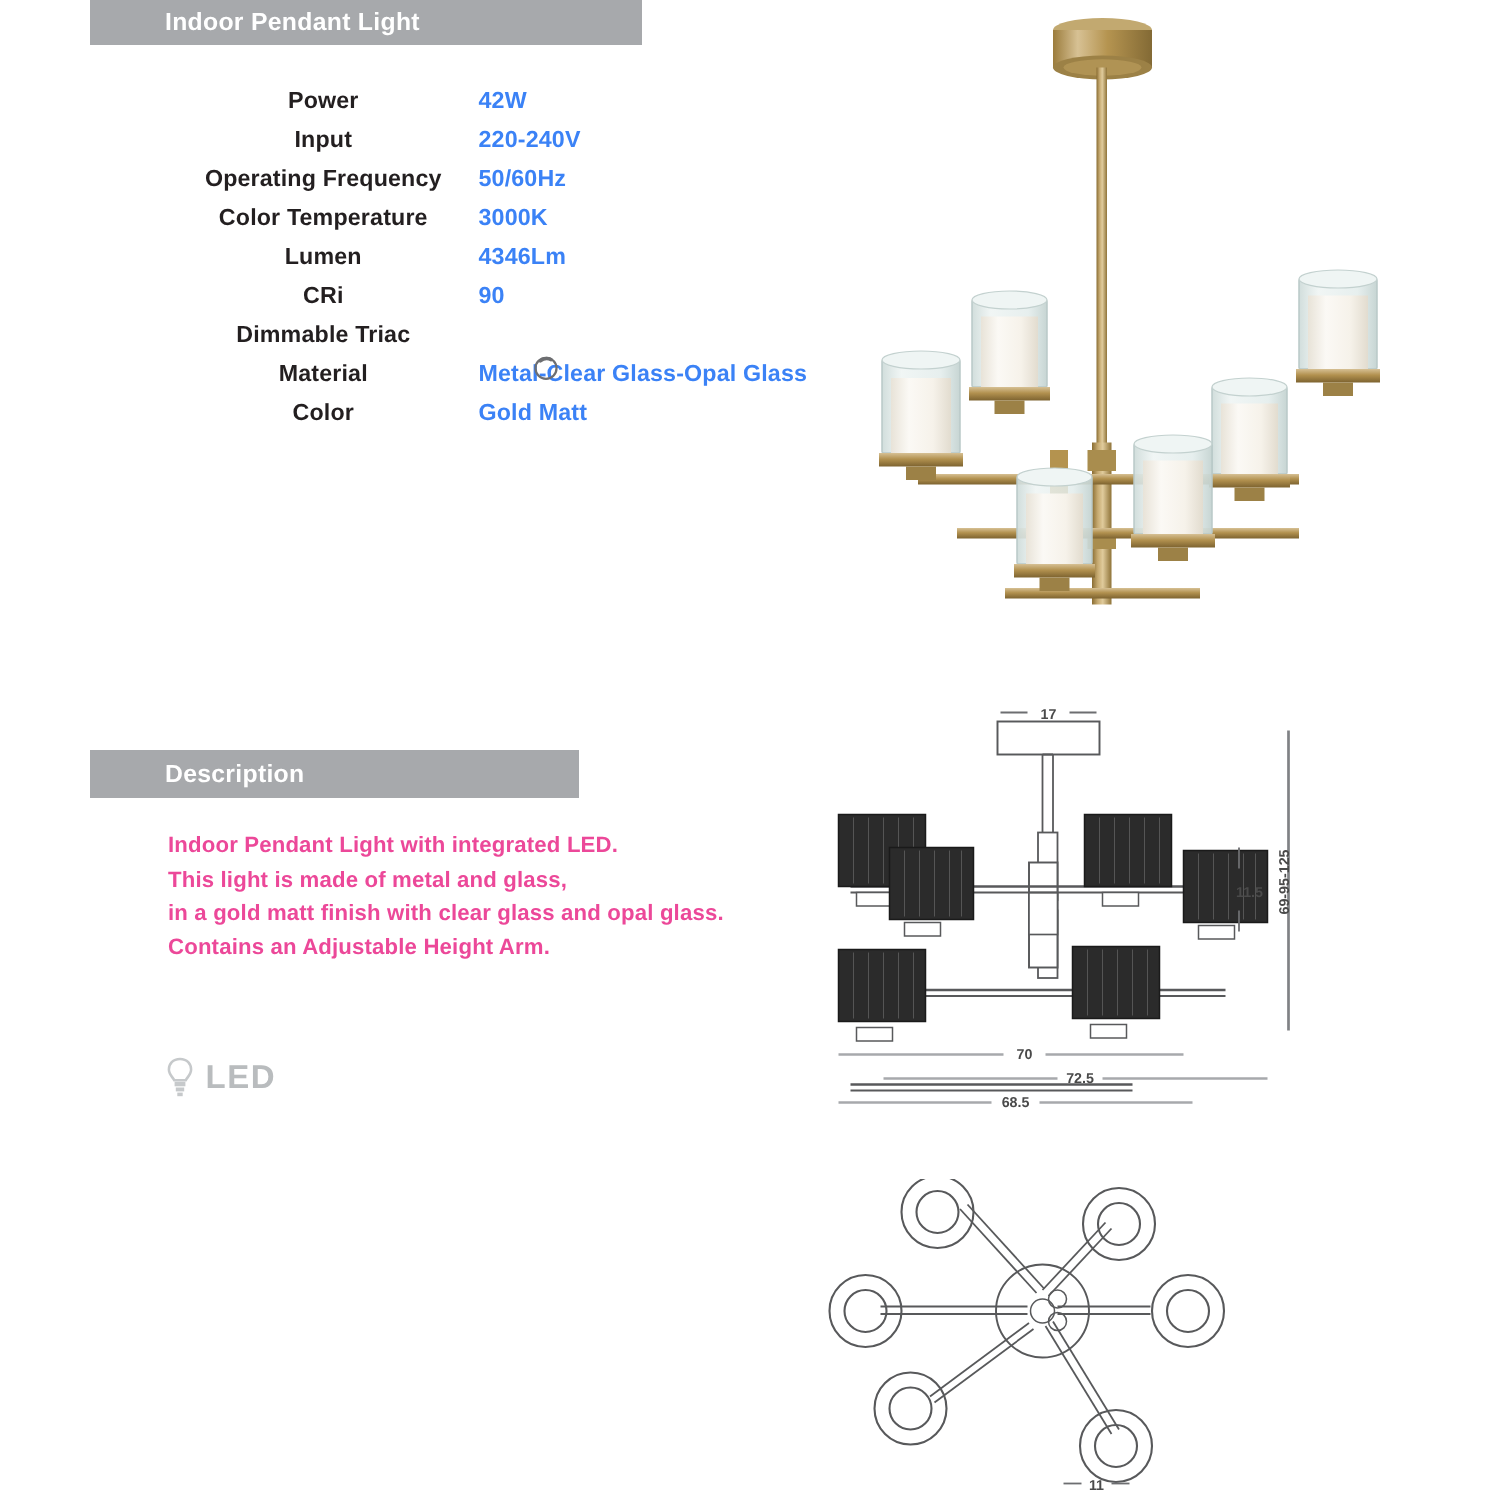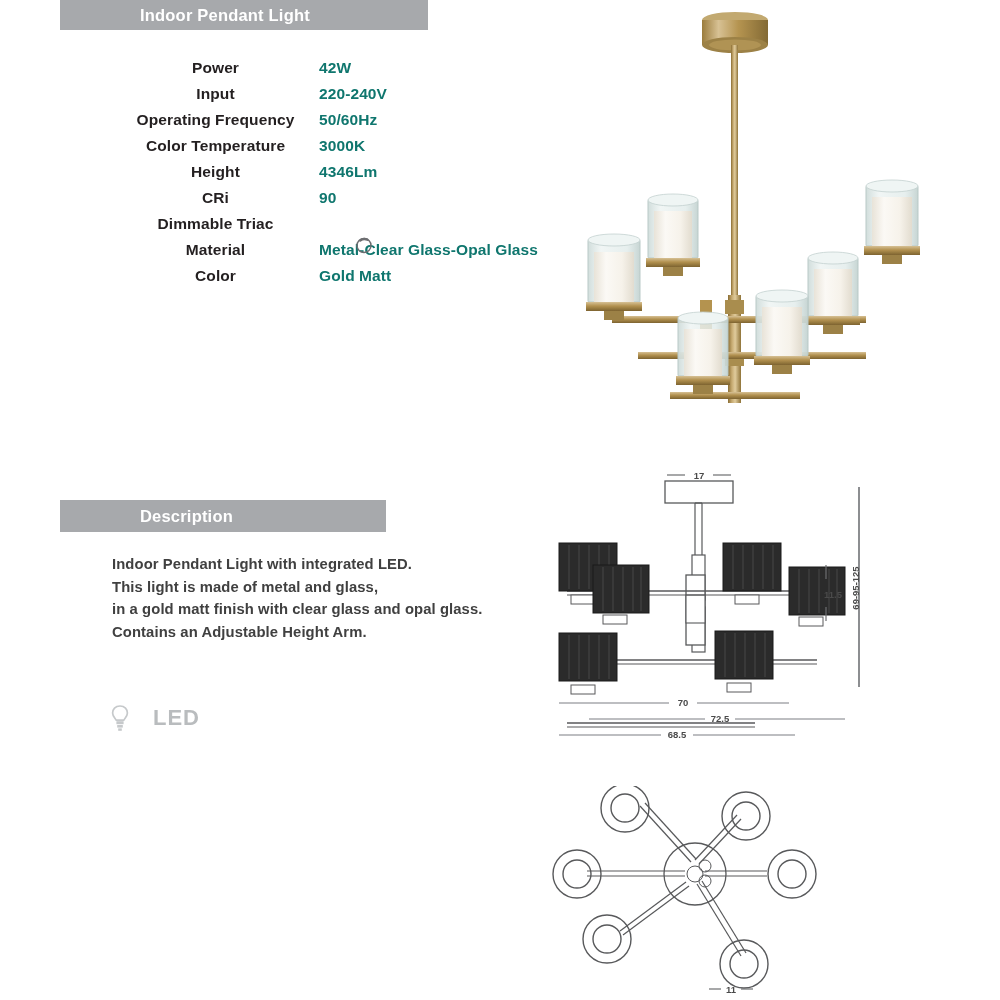--- a/index.html
+++ b/index.html
@@ -22,21 +22,21 @@
     position: absolute;
     background: #a7a9ac;
     display: flex;
     align-items: center;
   }
   .section-bar .bar-label {
     color: #ffffff;
     font-size: 16.5px;
     font-weight: 600;
     letter-spacing: 0.2px;
-    padding-left: 80px;
+    padding-left: 50px;
   }
   #bar-product { left: 60px; top: 0px; width: 368px; height: 30px; }
   #bar-description { left: 60px; top: 500px; width: 326px; height: 32px; }
 
   
   .spec-table {
     position: absolute;
     left: 112px;
     top: 59px;
     width: 580px;
@@ -51,49 +51,49 @@
     width: 207px;
     flex: 0 0 207px;
     font-size: 15.5px;
     font-weight: 600;
     color: #231f20;
     letter-spacing: 0.1px;
   }
   .spec-val {
     font-size: 15.5px;
     font-weight: 600;
-    color: #0f766e;
+    color: #3b82f6;
     letter-spacing: 0.1px;
     white-space: pre;
   }
   .dim-knob-wrap { display: inline-block; position: relative; top: 2px; }
 
   
   .desc-lines {
     position: absolute;
     left: 112px;
     top: 553px;
     width: 440px;
   }
   .desc-line {
     font-size: 14.8px;
     font-weight: 600;
     line-height: 22.5px;
-    color: #404040;
+    color: #ec4899;
     letter-spacing: 0.1px;
   }
 
   
   .led-badge {
     position: absolute;
     left: 110px;
     top: 703px;
     display: flex;
     align-items: center;
-    gap: 23px;
+    gap: 7px;
   }
   .led-text {
     font-size: 22px;
     font-weight: 700;
     color: #b9bcbe;
     letter-spacing: 1px;
   }
 
   
   .tech-side { position: absolute; left: 545px; top: 455px; width: 400px; height: 290px; }
@@ -134,21 +134,21 @@
       <span class="spec-key">Operating Frequency</span>
       <span class="spec-val">50/60Hz</span>
     </div>
 
     <div class="spec-row">
       <span class="spec-key">Color Temperature</span>
       <span class="spec-val">3000K</span>
     </div>
 
     <div class="spec-row">
-      <span class="spec-key">Height</span>
+      <span class="spec-key">Lumen</span>
       <span class="spec-val">4346Lm</span>
     </div>
 
     <div class="spec-row">
       <span class="spec-key">CRi</span>
       <span class="spec-val">90</span>
     </div>
 
 
 

